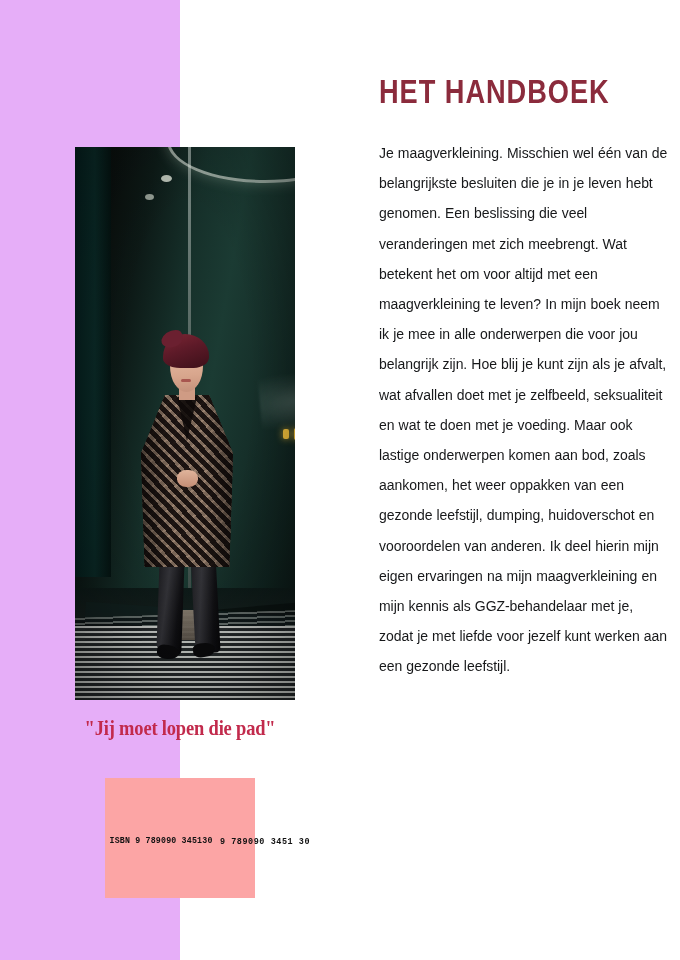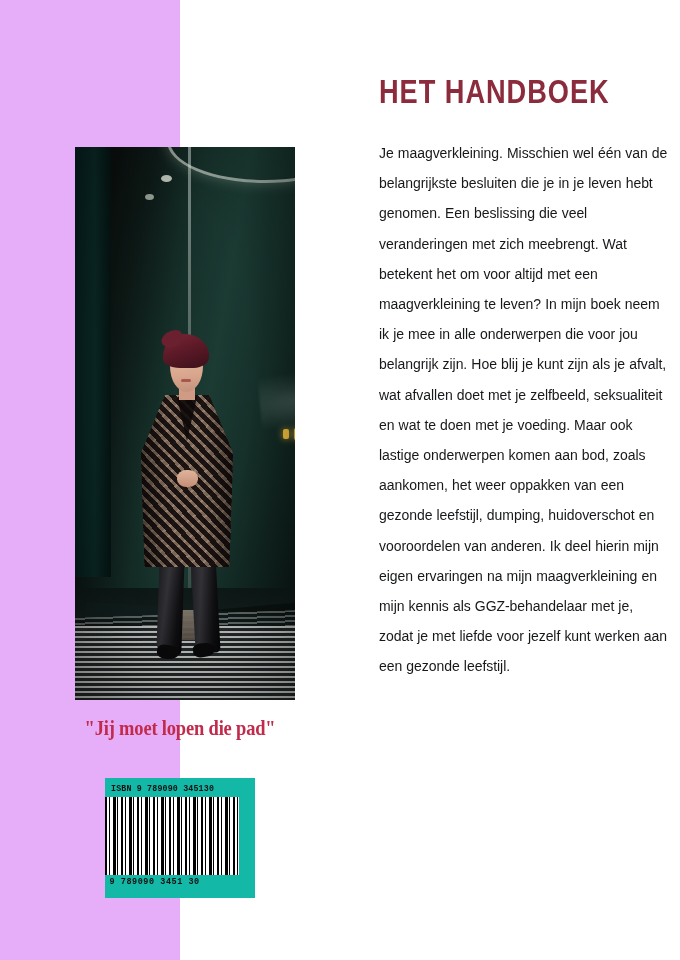--- a/index.html
+++ b/index.html
@@ -238,23 +238,24 @@
     white-space: nowrap;
   }
 
   
   #barcode {
     position: absolute;
     left: 105px;
     top: 778px;
     width: 150px;
     height: 120px;
-    background: #14b8a6;
+    background: #fca5a5;
     display: flex;
-    flex-direction: column;
+    flex-direction: row;
+    align-items: center;
     justify-content: flex-start;
     padding-top: 6px;
     box-sizing: border-box;
   }
   #barcode-isbn {
     font-family: "Liberation Mono", monospace;
     font-size: 9px;
     font-weight: 700;
     letter-spacing: .2px;
     color: #111;

